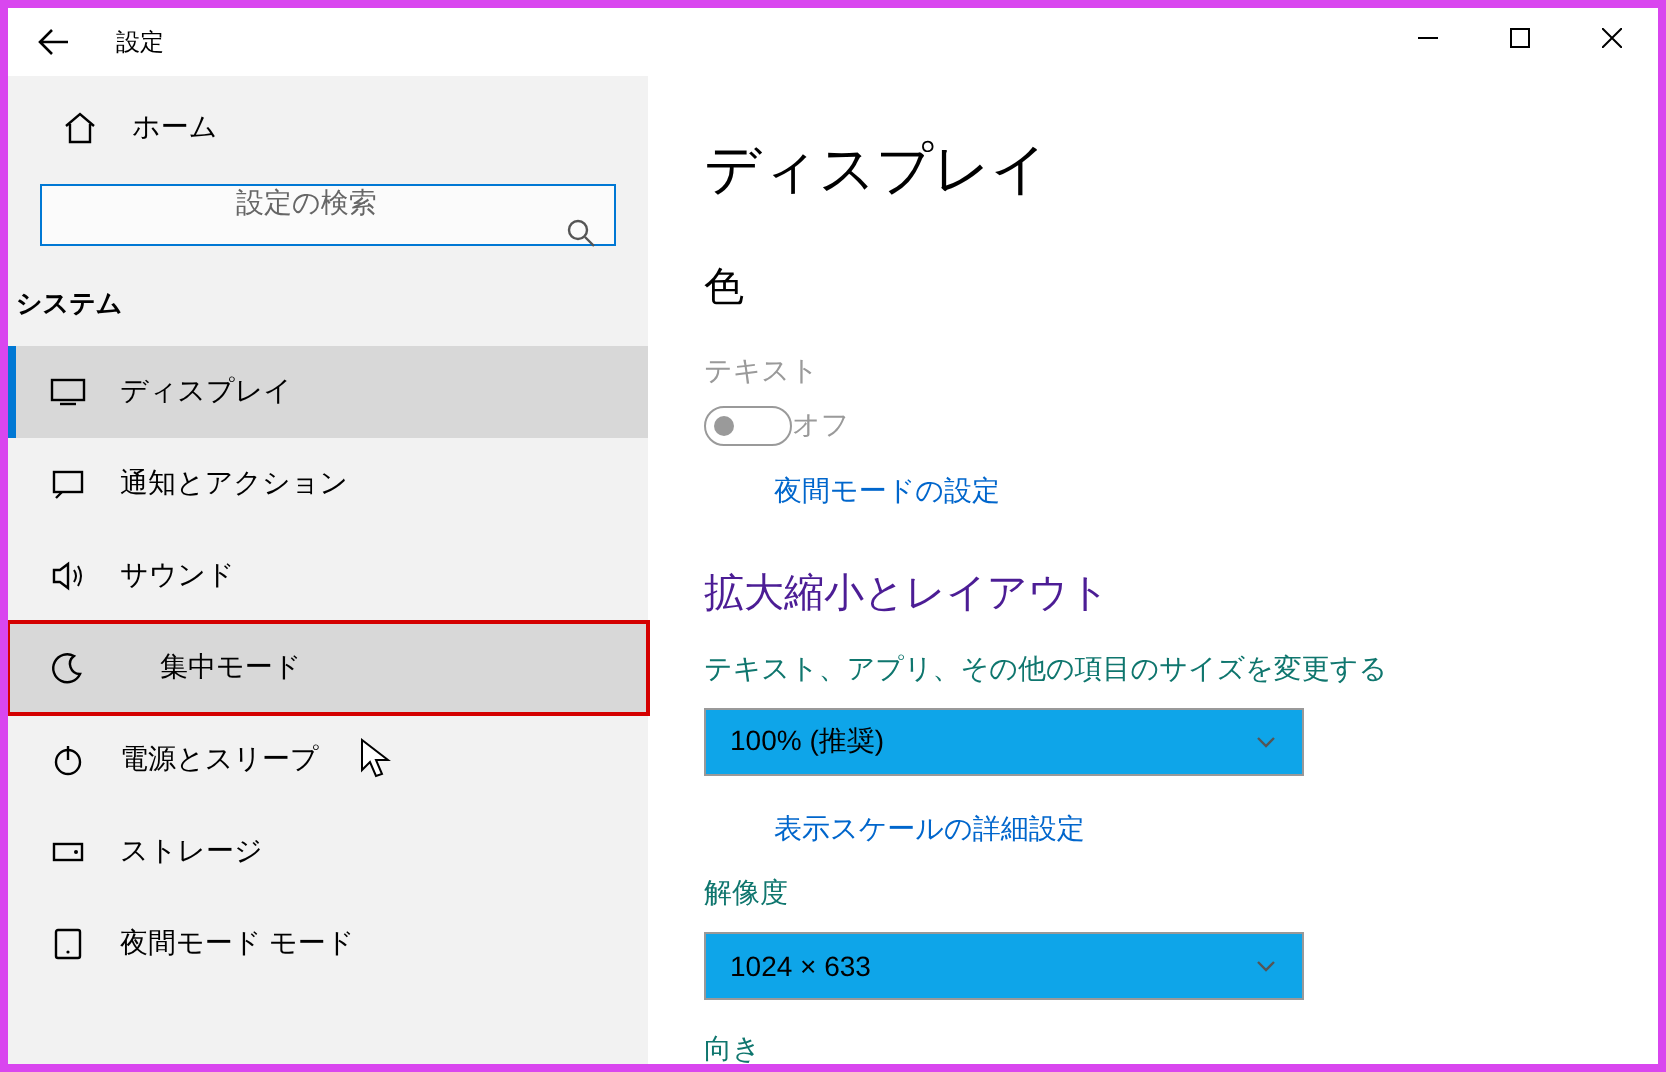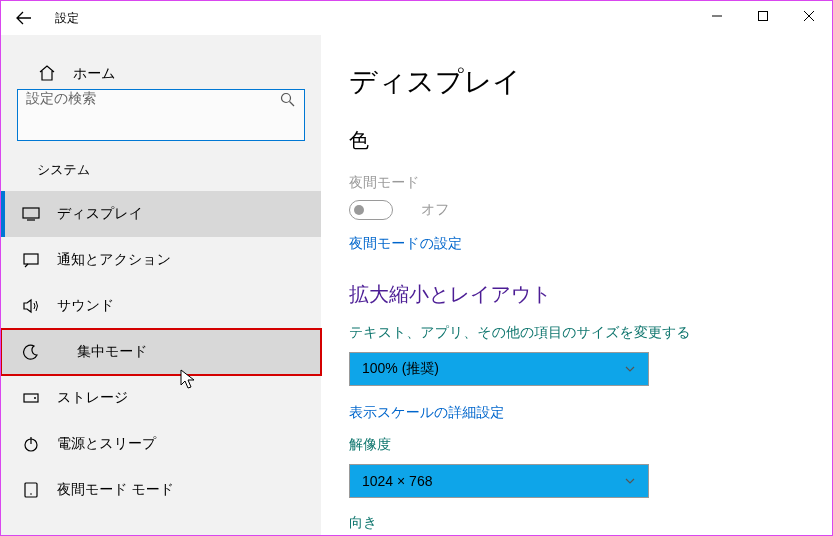--- a/index.html
+++ b/index.html
@@ -1,63 +1,63 @@
 <!DOCTYPE html>
 <html><head>
 <meta charset="utf-8">
 <style>
   * { box-sizing: border-box; margin: 0; padding: 0; font-family: "Yu Gothic UI", "Segoe UI", Meiryo, sans-serif; }
   html, body { width: 833px; height: 536px; overflow: hidden; background: #fff; }
-  .window { width: 833px; height: 536px; display: flex; flex-direction: column; border: 1px solid #d946ef; }
+  .window { width: 833px; height: 536px; display: flex; flex-direction: column; border: 4px solid #d946ef; }
 
   
   .titlebar { height: 34px; display: flex; align-items: center; background: #fff; position: relative; }
   .back-btn { width: 46px; height: 34px; display: flex; align-items: center; justify-content: center; cursor: pointer; }
   .title { font-size: 12px; color: #000; margin-left: 8px; }
   .win-controls { position: absolute; right: 0; top: 0; display: flex; }
   .win-btn { width: 46px; height: 30px; display: flex; align-items: center; justify-content: center; cursor: pointer; }
 
   
   .body { flex: 1; display: flex; overflow: hidden; }
 
   
   .sidebar { width: 320px; background: #f2f2f2; display: flex; flex-direction: column; padding: 0; }
-  .home-row { height: 44px; display: flex; align-items: flex-end; padding-left: 36px; cursor: pointer; margin-top: 4px; }
+  .home-row { height: 44px; display: flex; align-items: center; padding-left: 26px; cursor: pointer; margin-top: 4px; }
   .home-row .icon, .nav-item .icon { width: 20px; height: 20px; display: flex; align-items: center; justify-content: center; margin-right: 16px; }
   .home-row .label, .nav-item .label { font-size: 14px; color: #000; }
 
   .search-wrap { padding: 6px 16px 10px 16px; }
-  .search-box { height: 52px; border: 1px solid #0078d4; background: #fbfbfb; display: flex; align-items: flex-start; padding: 0 8px; }
+  .search-box { height: 31px; border: 1px solid #0078d4; background: #fbfbfb; display: flex; align-items: flex-end; padding: 0 8px; flex-direction: column; }
   .search-box input { flex: 1; border: none; outline: none; background: transparent; font-size: 14px; color: #000; }
   .search-box input::placeholder { color: #666; }
   .search-icon { width: 18px; height: 18px; display: flex; align-items: center; justify-content: center; }
 
-  .group-header { font-size: 13px; font-weight: 400; padding: 10px 20px 12px 36px; color: #000; }
+  .group-header { font-size: 13px; font-weight: 700; padding: 10px 20px 12px 4px; color: #000; }
 
   .nav-list { display: flex; flex-direction: column; }
   .nav-item { height: 46px; display: flex; align-items: center; padding-left: 20px; cursor: pointer; position: relative; }
   .nav-item.selected { background: #d8d8d8; }
   .nav-item.selected::before { content: ""; position: absolute; left: 0; top: 0; bottom: 0; width: 4px; background: #0078d4; }
   .nav-item.highlighted { background: #d8d8d8; outline: 2px solid #d40000; outline-offset: -1px; gap: 20px; }
 
   
   .main { flex: 1; padding: 28px 28px 0 28px; overflow: hidden; }
   .page-title { font-size: 28px; font-weight: 400; margin-bottom: 26px; color: #000; }
   .section-title { font-size: 20px; font-weight: 400; margin-bottom: 20px; color: #000; }
   .subsection-title { font-size: 20px; font-weight: 400; margin-top: 22px; margin-bottom: 16px; color: #4c1d95; }
 
   .disabled-label { font-size: 14px; color: #9a9a9a; margin-bottom: 8px; }
   .field-label { font-size: 14px; color: #0f766e; margin-bottom: 10px; }
 
-  .toggle-row { display: flex; align-items: center; gap: 28px; margin-bottom: 14px; }
+  .toggle-row { display: flex; align-items: center; gap: 0; margin-bottom: 14px; }
   .toggle { width: 44px; height: 20px; border: 1px solid #9a9a9a; border-radius: 10px; position: relative; }
   .toggle .knob { width: 10px; height: 10px; background: #9a9a9a; border-radius: 50%; position: absolute; left: 4px; top: 4px; }
   .toggle-state { font-size: 14px; color: #9a9a9a; }
 
-  .link { font-size: 14px; color: #0066cc; cursor: pointer; margin-bottom: 6px; display: inline-block; }
+  .link { font-size: 14px; color: #0066cc; cursor: pointer; margin-bottom: 6px; display: inline-block; margin-left: 35px; }
   .link2 { margin-top: 2px; margin-bottom: 14px; }
 
   .dropdown { width: 300px; height: 34px; border: 1px solid #999; background: #0ea5e9; display: flex; align-items: center; padding: 0 12px; justify-content: space-between; cursor: pointer; margin-bottom: 16px; }
   .dropdown .value { font-size: 14px; color: #000; }
 
   .cursor { position: absolute; left: 180px; top: 369px; pointer-events: none; }
   .cursor svg { width: 16px; height: 22px; }
 
   svg { display: block; }
 </style>
@@ -156,56 +156,56 @@
             <svg width="18" height="18" viewBox="0 0 18 18">
                 <path d="M12 3 A7 7 0 1 0 15 12 A5 5 0 0 1 12 3 Z" stroke="#000" stroke-width="1.2" fill="none"></path>
               </svg>
           </span>
           <span class="label">集中モード</span>
         </div>
 
         <div class="nav-item">
           <span class="icon">
             <svg width="18" height="18" viewBox="0 0 18 18">
+                <circle cx="9" cy="10" r="6" stroke="#000" stroke-width="1.2" fill="none"></circle>
+                <path d="M9 2 L9 9" stroke="#000" stroke-width="1.2"></path>
+              </svg>
+          </span>
+          <span class="label">電源とスリープ</span>
+        </div>
+
+        <div class="nav-item">
+          <span class="icon">
+            <svg width="18" height="18" viewBox="0 0 18 18">
                 <rect x="2" y="5" width="14" height="8" stroke="#000" stroke-width="1.2" fill="none"></rect>
                 <circle cx="13" cy="9" r="1" fill="#000"></circle>
               </svg>
           </span>
           <span class="label">ストレージ</span>
         </div>
 
         <div class="nav-item">
           <span class="icon">
             <svg width="18" height="18" viewBox="0 0 18 18">
-                <circle cx="9" cy="10" r="6" stroke="#000" stroke-width="1.2" fill="none"></circle>
-                <path d="M9 2 L9 9" stroke="#000" stroke-width="1.2"></path>
-              </svg>
-          </span>
-          <span class="label">電源とスリープ</span>
-        </div>
-
-        <div class="nav-item">
-          <span class="icon">
-            <svg width="18" height="18" viewBox="0 0 18 18">
                 <rect x="3" y="2" width="12" height="14" rx="1" stroke="#000" stroke-width="1.2" fill="none"></rect>
                 <circle cx="9" cy="13" r="0.8" fill="#000"></circle>
               </svg>
           </span>
           <span class="label">夜間モード モード</span>
         </div>
 
       </div>
     </div>
 
     <div class="main">
       <div class="page-title">ディスプレイ</div>
 
       <div class="section-title">色</div>
 
-      <div class="disabled-label">夜間モード</div>
+      <div class="disabled-label">テキスト</div>
       <div class="toggle-row">
         <div class="toggle">
           <div class="knob"></div>
         </div>
         <span class="toggle-state">オフ</span>
       </div>
       <span class="link">夜間モードの設定</span>
 
       <div class="subsection-title">拡大縮小とレイアウト</div>
 
@@ -213,21 +213,21 @@
       <div class="dropdown">
         <span class="value">100% (推奨)</span>
         <svg width="12" height="12" viewBox="0 0 12 12">
             <path d="M2 4 L6 8 L10 4" stroke="#555" stroke-width="1.2" fill="none"></path>
           </svg>
       </div>
       <span class="link link2">表示スケールの詳細設定</span>
 
       <div class="field-label">解像度</div>
       <div class="dropdown">
-        <span class="value">1024 × 768</span>
+        <span class="value">1024 × 633</span>
         <svg width="12" height="12" viewBox="0 0 12 12">
             <path d="M2 4 L6 8 L10 4" stroke="#555" stroke-width="1.2" fill="none"></path>
           </svg>
       </div>
 
       <div class="field-label">向き</div>
     </div>
 
   </div>
 </div>

